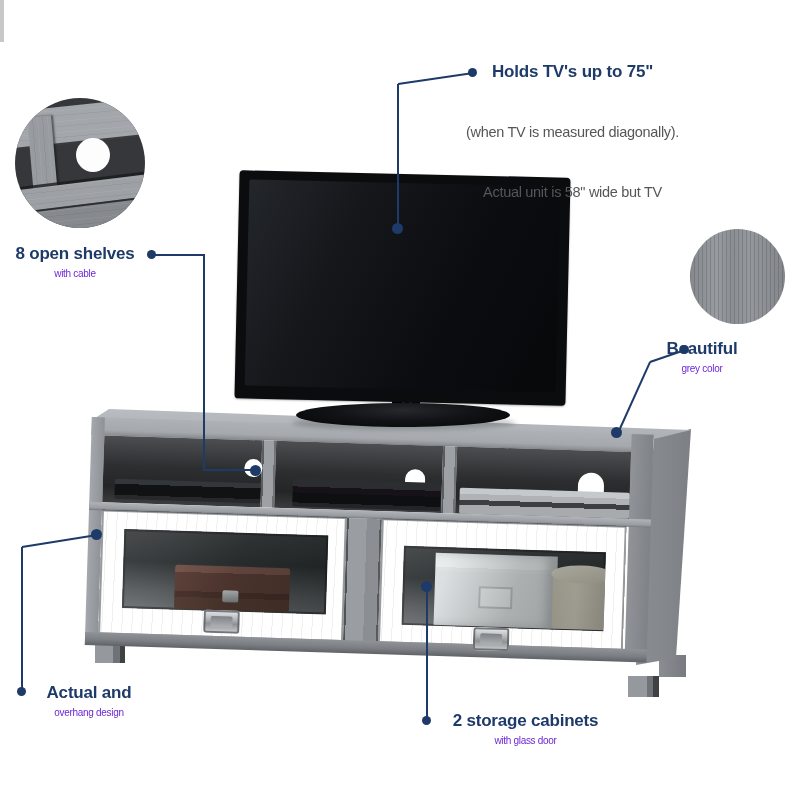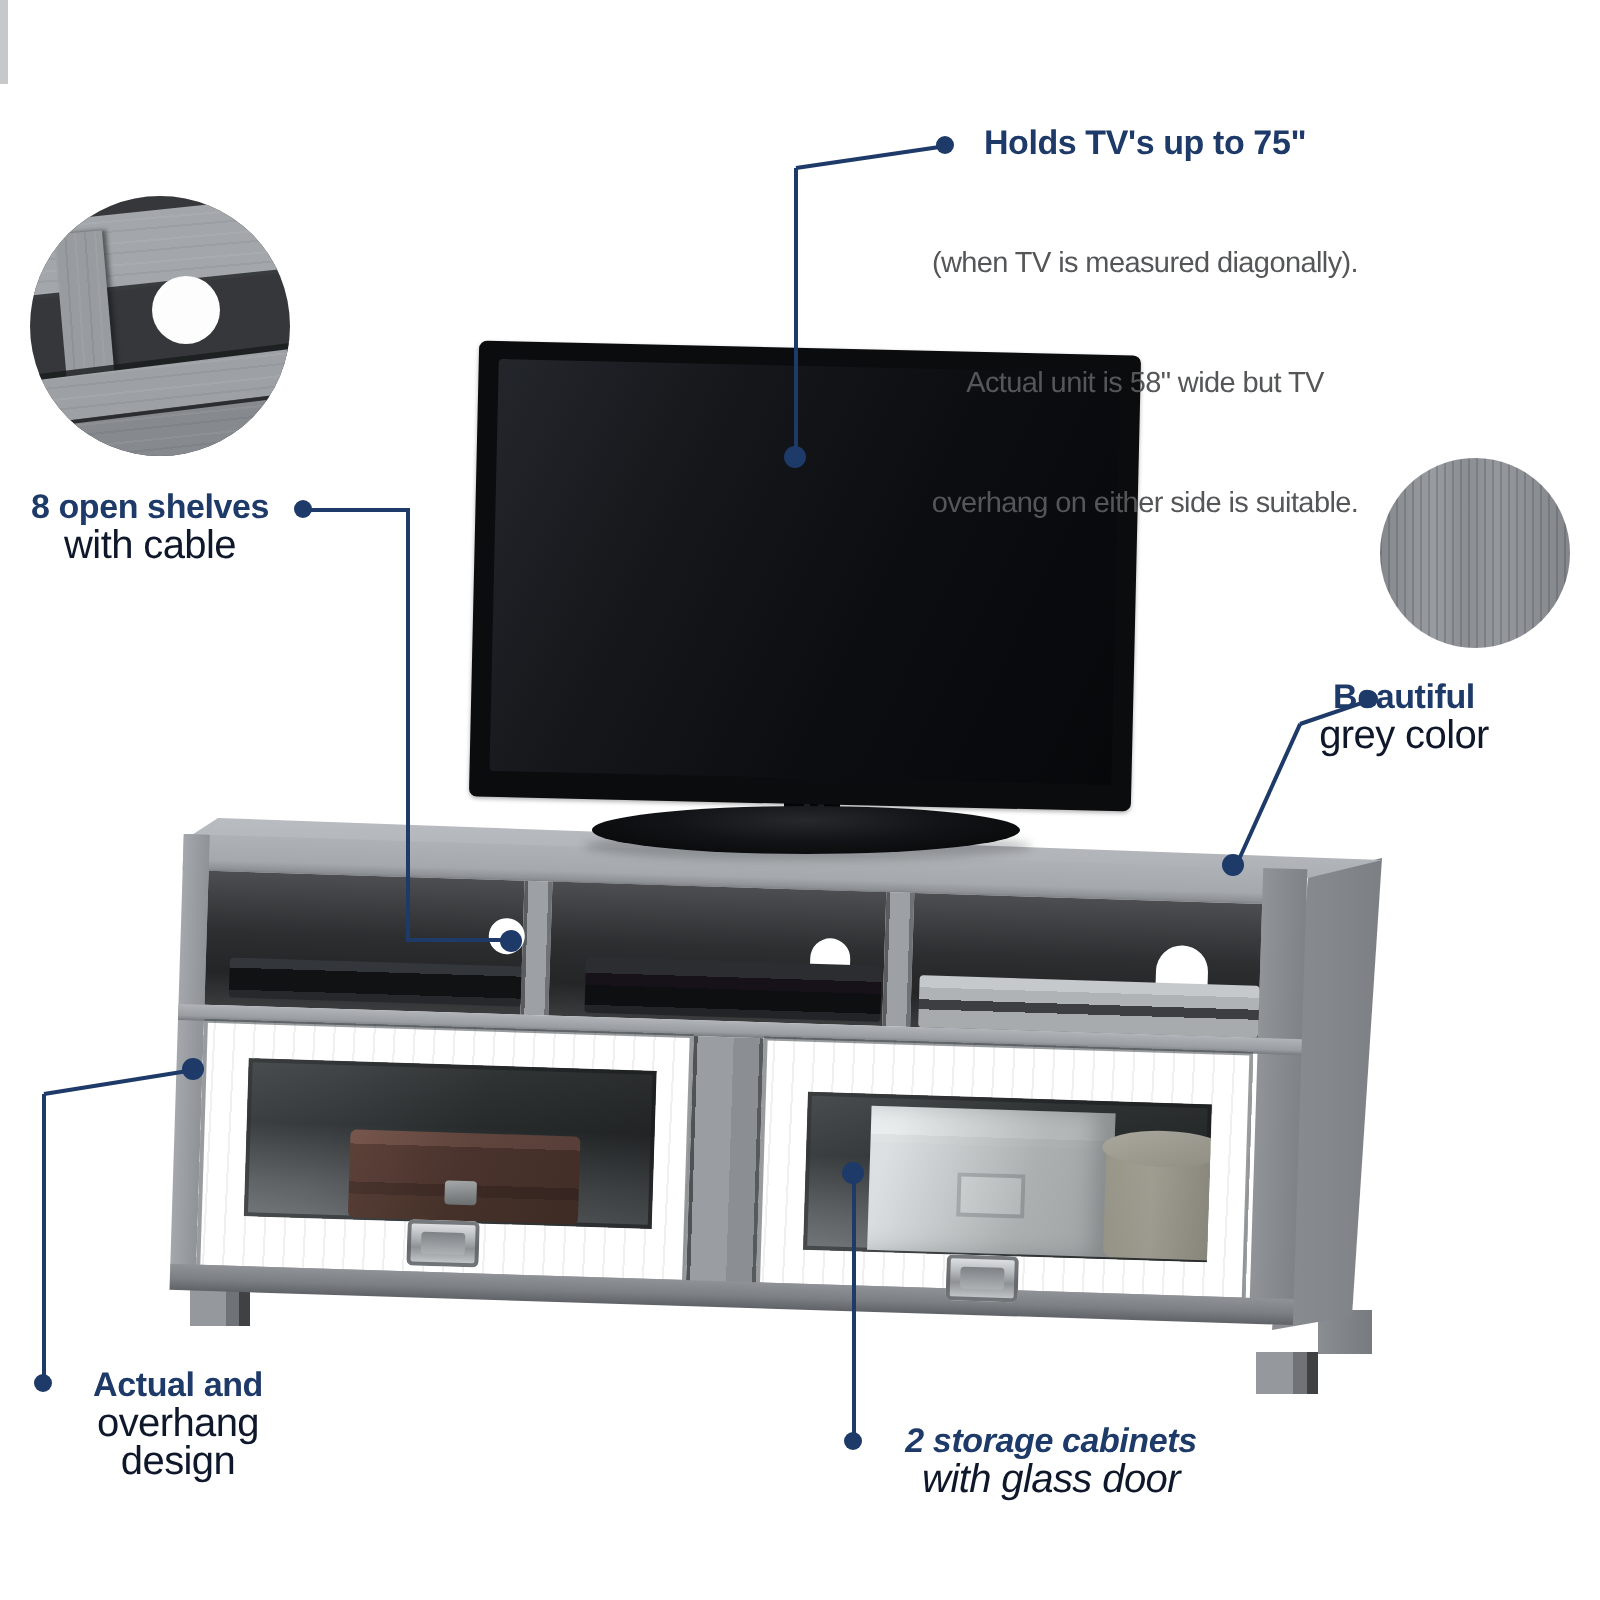--- a/index.html
+++ b/index.html
@@ -3,21 +3,21 @@
 <meta charset="utf-8">
 <style>
   html,body{margin:0;padding:0;background:#ffffff;}
   #canvas{position:relative;width:800px;height:800px;background:#ffffff;overflow:hidden;
           font-family:"Liberation Sans",sans-serif;}
   .abs{position:absolute;}
 
   
   .co{position:absolute;text-align:center;z-index:60;}
   .co-title{font-weight:bold;font-size:17px;line-height:21px;letter-spacing:-0.2px;color:#1d3a69;}
-  .co-sub{font-size:20px;line-height:19px;letter-spacing:-0.3px;color:#0f172a;}
+  .co-sub{font-size:10px;line-height:19px;letter-spacing:-0.3px;color:#6d28d9;}
   .co-sub-sm{font-size:14.5px;line-height:19px;letter-spacing:-0.3px;color:#555658;margin-top:41px;}
 
   
   .cl{position:absolute;background:#1d3a69;z-index:50;}
   .cl-h{height:2px;} .cl-v{width:2px;}
   .cl-d{height:2px;transform-origin:0 50%;}
   .dot{position:absolute;width:11px;height:11px;border-radius:50%;background:#1d3a69;z-index:55;}
   .bullet{position:absolute;width:9px;height:9px;border-radius:50%;background:#1d3a69;z-index:55;}
 
   
@@ -184,36 +184,35 @@
   <div class="bullet" style="left:17px;top:687px;"></div>
 
   <div class="cl cl-v" style="left:426px;top:587px;height:134px;"></div>
   <div class="dot" style="left:421px;top:581px;"></div>
   <div class="bullet" style="left:422px;top:716px;"></div>
 
   <div class="co" style="left:420px;top:61px;width:305px;">
     <div class="co-title">Holds TV's up to 75"</div>
     <div class="co-sub-sm">(when TV is measured diagonally).</div>
     <div class="co-sub-sm">Actual unit is 58" wide but TV</div>
-    <div class="co-sub-sm">overhang on either side is suitable.</div>
   </div>
 
   <div class="co" style="left:2px;top:243px;width:146px;">
     <div class="co-title">8 open shelves</div>
     <div class="co-sub">with cable</div>
   </div>
 
   <div class="co" style="left:648px;top:338px;width:108px;">
     <div class="co-title">Beautiful</div>
     <div class="co-sub">grey color</div>
   </div>
 
   <div class="co" style="left:24px;top:682px;width:130px;">
     <div class="co-title">Actual and</div>
     <div class="co-sub">overhang design</div>
   </div>
 
-  <div class="co" style="left:438px;top:710px;width:175px;font-style:italic;">
+  <div class="co" style="left:438px;top:710px;width:175px;">
     <div class="co-title">2 storage cabinets</div>
     <div class="co-sub">with glass door</div>
   </div>
 
 </div>
 
 </body></html>

